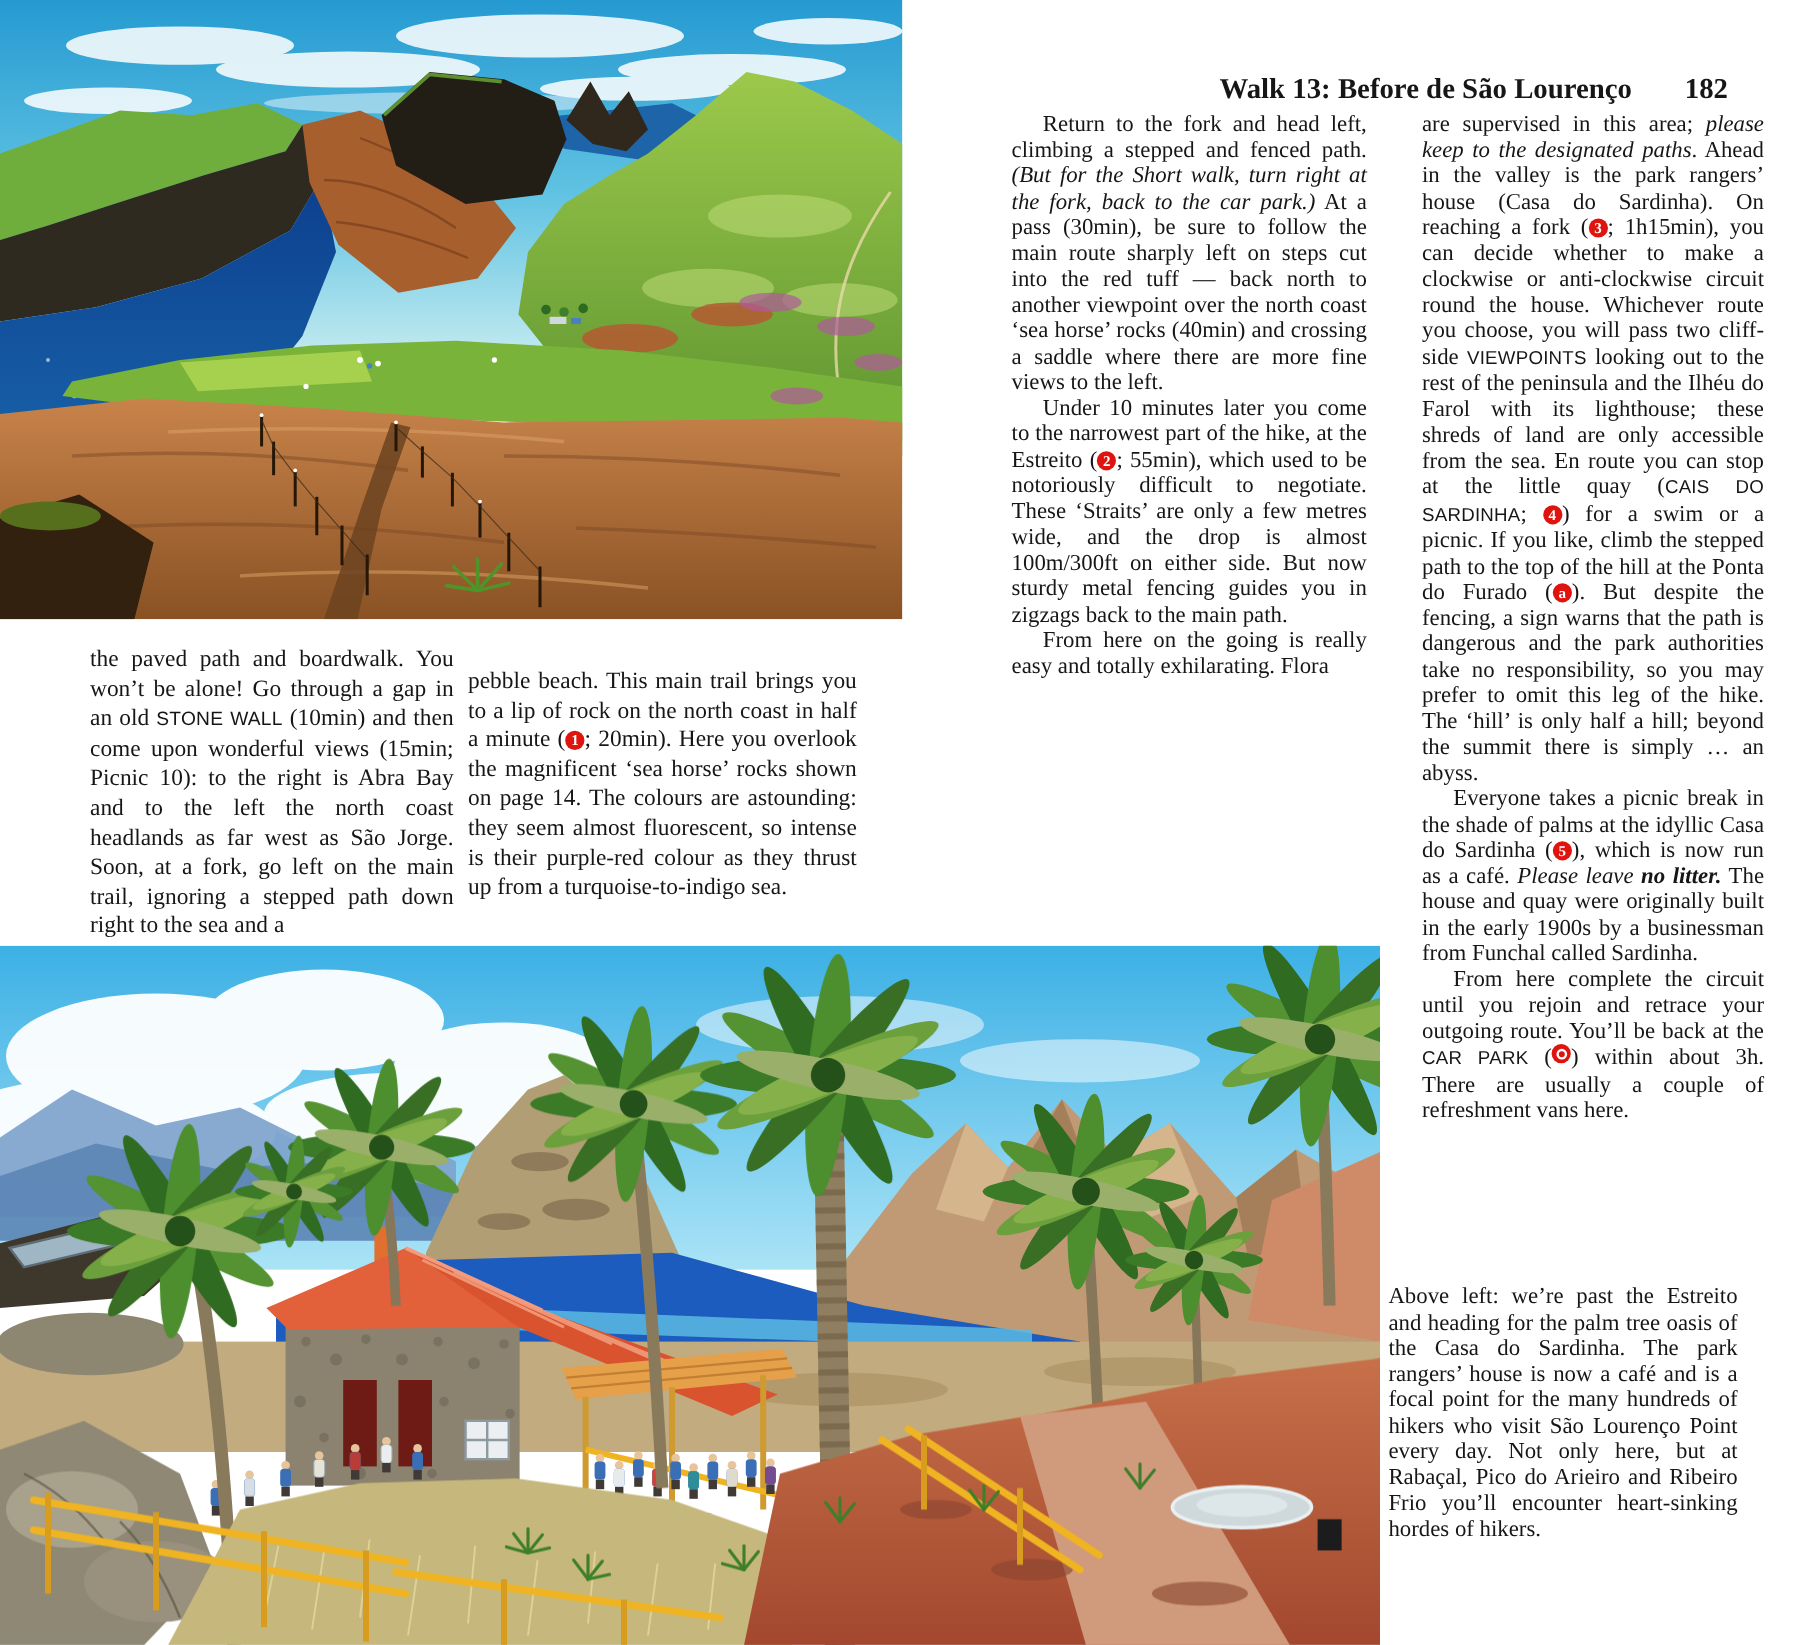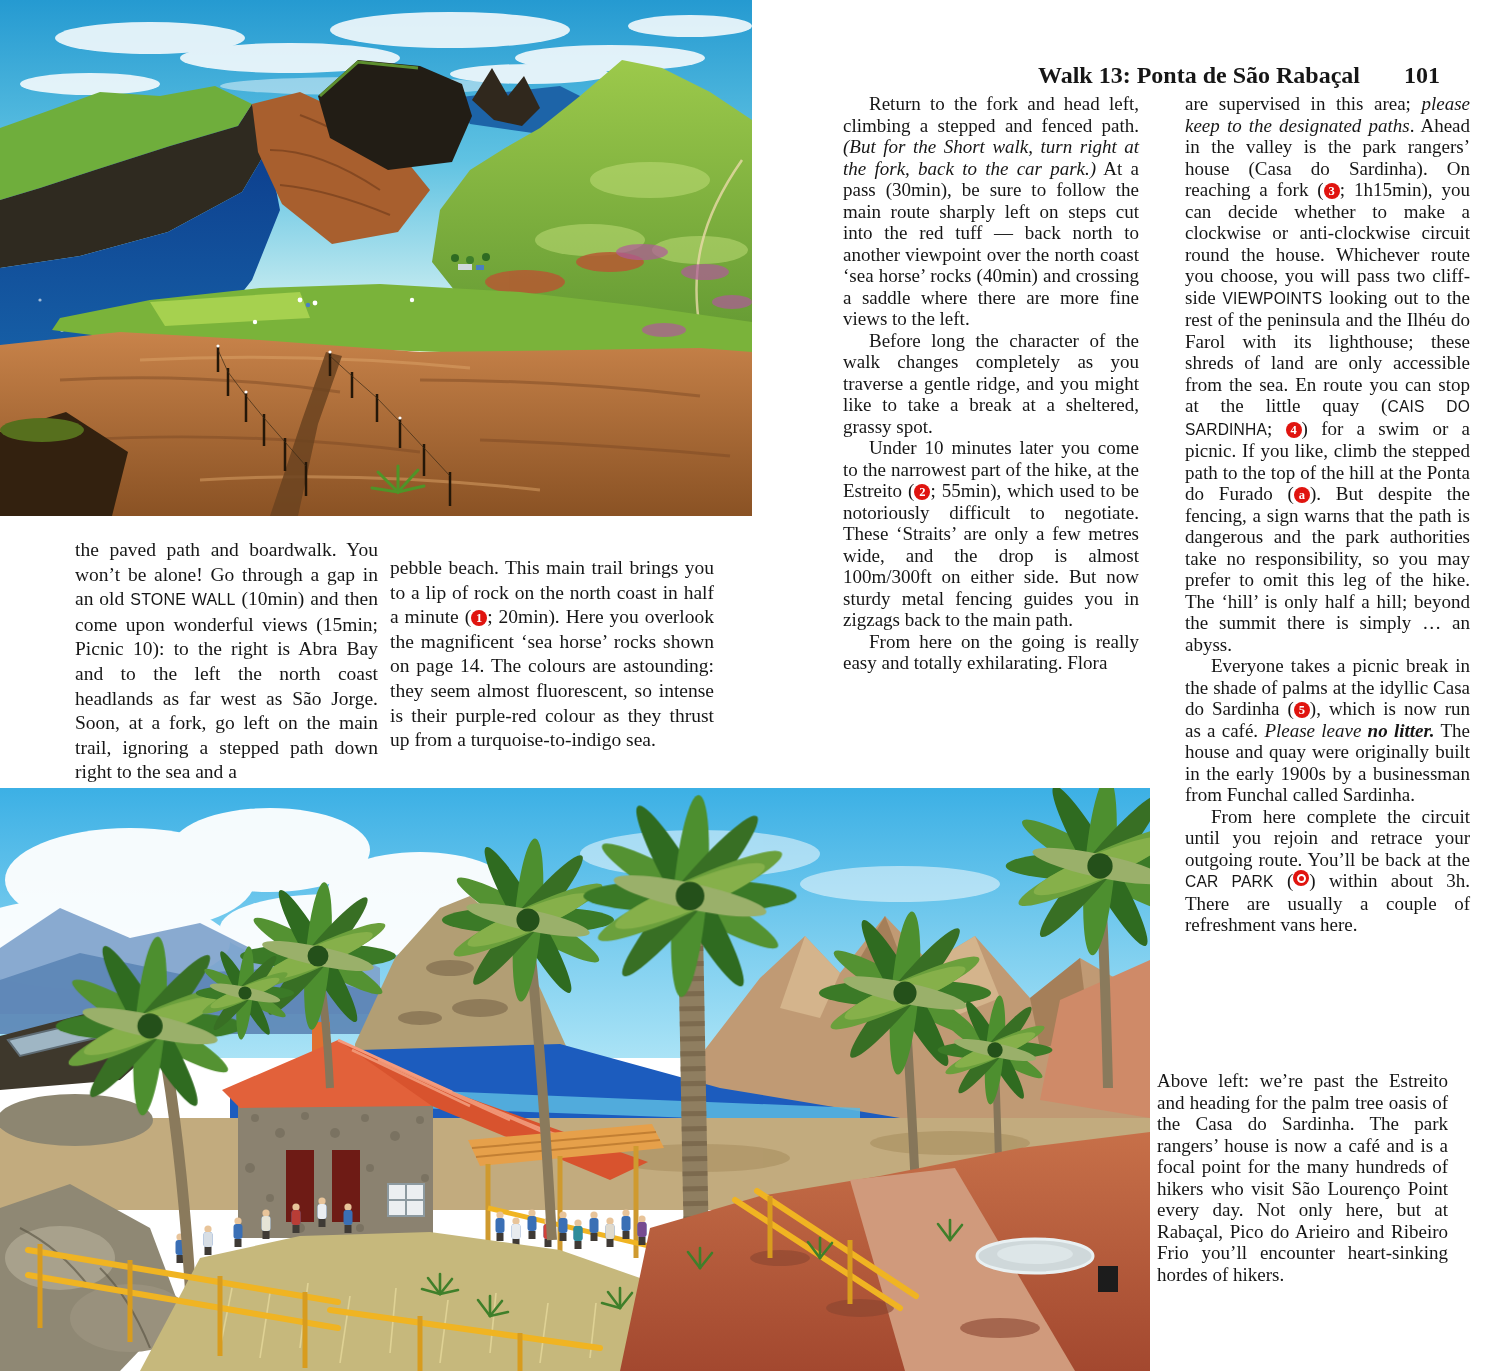--- a/index.html
+++ b/index.html
@@ -173,33 +173,32 @@
           <line x1="398" y1="492" x2="418" y2="470"></line>
         <line x1="398" y1="492" x2="424" y2="486"></line>
           <line x1="398" y1="492" x2="372" y2="488"></line>
       </g>
       <polygon points="0,432 66,412 128,452 112,516 0,516" fill="#33210f"></polygon>
       <ellipse cx="42" cy="430" rx="42" ry="12" fill="#566f1d"></ellipse>
     </svg>
   </figure>
 
   <div class="header">
-    <span>Walk 13: Ponta de São Rabaçal</span>
-    <span>101</span>
+    <span>Walk 13: Before de São Lourenço</span>
+    <span>182</span>
   </div>
 
   <div class="col col-a">
       <p class="para"><span class="seg-n">the paved path and boardwalk. You won’t be alone! Go through a gap in an old </span><span class="seg-sc">STONE WALL</span><span class="seg-n"> (</span><span class="seg-b">10min</span><span class="seg-n">) and then come upon wonderful views (</span><span class="seg-b">15min</span><span class="seg-n">; Picnic 10): to the right is Abra Bay and to the left the north coast headlands as far west as São Jorge. Soon, at a fork, go left on the main trail, ignoring a stepped path down right to the sea and a</span></p>
     </div>
   <div class="col col-b">
       <p class="para"><span class="seg-n">pebble beach. This main trail brings you to a lip of rock on the north coast in half a minute (</span><span class="marker">1</span><span class="seg-n">; </span><span class="seg-b">20min</span><span class="seg-n">). Here you overlook the magnificent ‘sea horse’ rocks shown on page 14. The colours are astounding: they seem almost fluorescent, so intense is their purple-red colour as they thrust up from a turquoise-to-indigo sea.</span></p>
     </div>
   <div class="col col-r1">
       <p class="para indent"><span class="seg-n">Return to the fork and head left, climbing a stepped and fenced path. </span><span class="seg-i">(But for the Short walk, turn right at the fork, back to the car park.)</span><span class="seg-n"> At a pass (</span><span class="seg-b">30min</span><span class="seg-n">), be sure to follow the main route sharply left on steps cut into the red tuff — back north to another viewpoint over the north coast ‘sea horse’ rocks (</span><span class="seg-b">40min</span><span class="seg-n">) and crossing a saddle where there are more fine views to the left.</span></p>
-      <p class="para indent"><span class="seg-n">Before long the character of the walk changes completely as you traverse a gentle ridge, and you might like to take a break at a sheltered, grassy spot.</span></p>
       <p class="para indent"><span class="seg-n">Under 10 minutes later you come to the narrowest part of the hike, at the </span><span class="seg-b">Estreito</span><span class="seg-n"> (</span><span class="marker">2</span><span class="seg-n">; </span><span class="seg-b">55min</span><span class="seg-n">), which used to be notoriously difficult to negotiate. These ‘Straits’ are only a few metres wide, and the drop is almost 100m/300ft on either side. But now sturdy metal fencing guides you in zigzags back to the main path.</span></p>
       <p class="para indent"><span class="seg-n">From here on the going is really easy and totally exhilarating. Flora</span></p>
     </div>
   <div class="col col-r2">
       <p class="para"><span class="seg-n">are supervised in this area; </span><span class="seg-i">please keep to the designated paths</span><span class="seg-n">. Ahead in the valley is the park rangers’ house (Casa do Sardinha). On reaching a fork (</span><span class="marker">3</span><span class="seg-n">; </span><span class="seg-b">1h15min</span><span class="seg-n">), you can decide whether to make a clockwise or anti-clockwise circuit round the house. Whichever route you choose, you will pass two cliff-side </span><span class="seg-sc">VIEWPOINTS</span><span class="seg-n"> looking out to the rest of the peninsula and the Ilhéu do Farol with its lighthouse; these shreds of land are only accessible from the sea. En route you can stop at the little quay (</span><span class="seg-sc">CAIS DO SARDINHA</span><span class="seg-n">; </span><span class="marker">4</span><span class="seg-n">) for a swim or a picnic. If you like, climb the stepped path to the top of the hill at the </span><span class="seg-b">Ponta do Furado</span><span class="seg-n"> (</span><span class="marker">a</span><span class="seg-n">). But despite the fencing, a sign warns that the path is dangerous and the park authorities take no responsibility, so you may prefer to omit this leg of the hike. The ‘hill’ is only half a hill; beyond the summit there is simply … an abyss.</span></p>
       <p class="para indent"><span class="seg-n">Everyone takes a picnic break in the shade of palms at the idyllic </span><span class="seg-b">Casa do Sardinha</span><span class="seg-n"> (</span><span class="marker">5</span><span class="seg-n">), which is now run as a café. </span><span class="seg-i">Please leave </span><span class="seg-bi">no litter.</span><span class="seg-n"> The house and quay were originally built in the early 1900s by a businessman from Funchal called Sardinha.</span></p>
       <p class="para indent"><span class="seg-n">From here complete the circuit until you rejoin and retrace your outgoing route. You’ll be back at the </span><span class="seg-sc">CAR PARK</span><span class="seg-n"> (</span><span class="marker park"><span class="park-ring"></span></span><span class="seg-n">) within about </span><span class="seg-b">3h</span><span class="seg-n">. There are usually a couple of refreshment vans here.</span></p>
     </div>
 
   <figure class="photo bottom-photo" style="margin:0">

